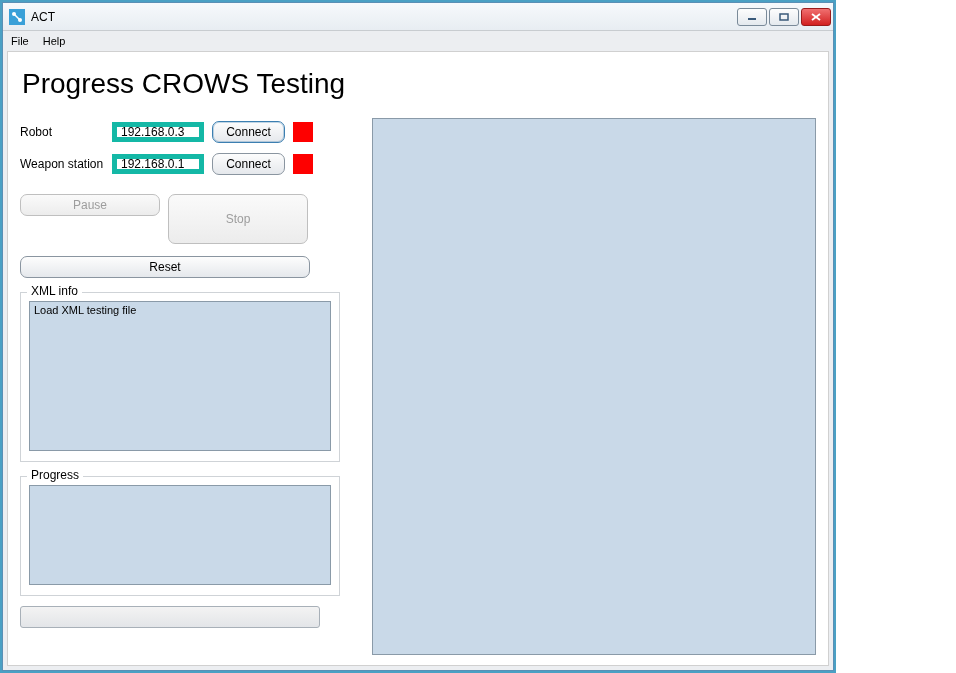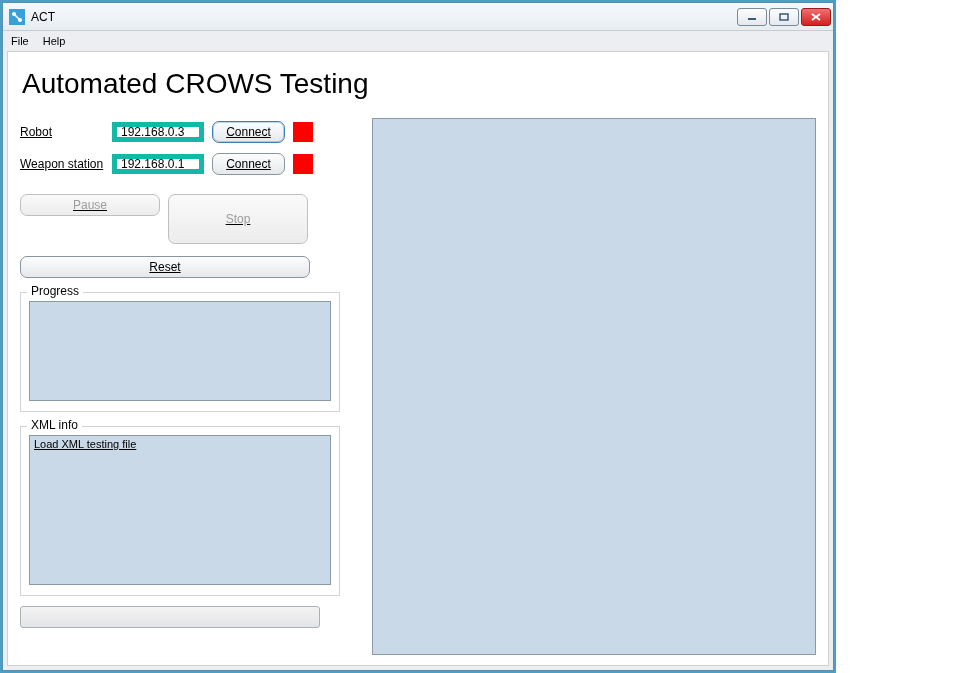--- a/index.html
+++ b/index.html
@@ -14,21 +14,21 @@
   .title-spacer { flex:1; }
   .win-btn { width:30px; height:18px; margin-left:2px; border:1px solid #7a8a99; border-radius:3px; background:linear-gradient(#fdfdfd,#e4e9ee); display:flex; align-items:center; justify-content:center; cursor:pointer; }
   .win-btn.close { background:linear-gradient(#f07070,#d22020); border-color:#9a1a1a; }
   .win-btn svg { display:block; }
   
   .menubar { height:20px; display:flex; align-items:center; padding:0 8px; gap:14px; background:#eceef1; }
   .menu-item { font-size:11px; color:#000; cursor:pointer; }
   
   .client { flex:1; background:#fff; margin:0 4px 4px 4px; border:1px solid #d0d0d0; padding:10px 12px; display:flex; flex-direction:column; overflow:hidden; }
   .heading { font-size:28px; font-weight:400; margin:6px 0 18px 2px; font-family: Arial, sans-serif; }
-  .body-row { flex:1; display:flex; gap:32px; min-height:0;text-decoration:underline; }
+  .body-row { flex:1; display:flex; gap:32px; min-height:0; }
   .left-col { width:320px; display:flex; flex-direction:column; }
   .right-col { flex:1; display:flex; flex-direction:column; min-height:0; }
   
   .conn-row { display:flex; align-items:center; height:28px; margin-bottom:4px; }
   .conn-label { width:92px; font-size:12px; color:#000; }
   .conn-input { width:92px; height:20px; border:5px solid #14b8a6; background:#fff; font-size:12px; padding:2px 4px; margin-right:8px; }
   .btn { height:22px; border:1px solid #8a95a0; border-radius:7px; background:linear-gradient(#fdfdfd,#e5e8ec); font-size:12px; cursor:pointer; padding:0; }
   .btn.focused { border:1px solid #3c7fb1; box-shadow:0 0 0 1px rgba(60,127,177,.3) inset; }
   .conn-btn { width:73px; margin-right:8px; }
   .status-sq { width:20px; height:20px; background:#fe0000; }
@@ -88,21 +88,21 @@
           </svg>
       </div>
     </div>
 
     <div class="menubar">
       <span class="menu-item">File</span>
       <span class="menu-item">Help</span>
     </div>
 
     <div class="client">
-      <div class="heading">Automated CROWS Testing</div>
+      <div class="heading">Progress CROWS Testing</div>
 
       <div class="body-row">
 
         <div class="left-col">
 
           <div class="conn-row">
             <span class="conn-label">Robot</span>
             <input class="conn-input" value="192.168.0.3" style="">
             <button class="btn conn-btn focused">Connect</button>
             <div class="status-sq"></div>
@@ -116,28 +116,28 @@
           </div>
 
           <div class="sp-grid">
             <div class="sp-left">
               <button class="btn wide disabled">Pause</button>
             </div>
             <button class="btn stop disabled">Stop</button>
           </div>
           <button class="btn reset">Reset</button>
 
+          <div class="group xml-group">
+            <span class="group-label">XML info</span>
+            <div class="box-inner">Load XML testing file</div>
+          </div>
+
           <div class="group progress-group">
             <span class="group-label">Progress</span>
             <div class="box-inner"></div>
-          </div>
-
-          <div class="group xml-group">
-            <span class="group-label">XML info</span>
-            <div class="box-inner">Load XML testing file</div>
           </div>
 
           <div class="progressbar"></div>
         </div>
 
         <div class="right-col">
           <div class="output-box"></div>
         </div>
       </div>
     </div>

